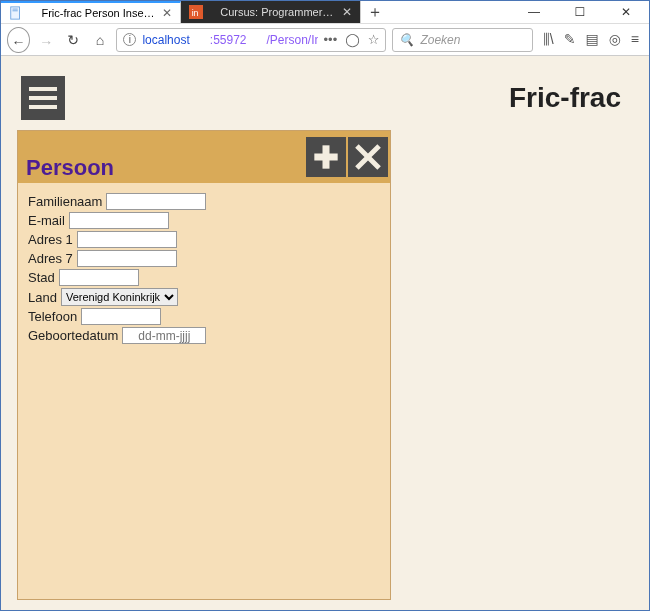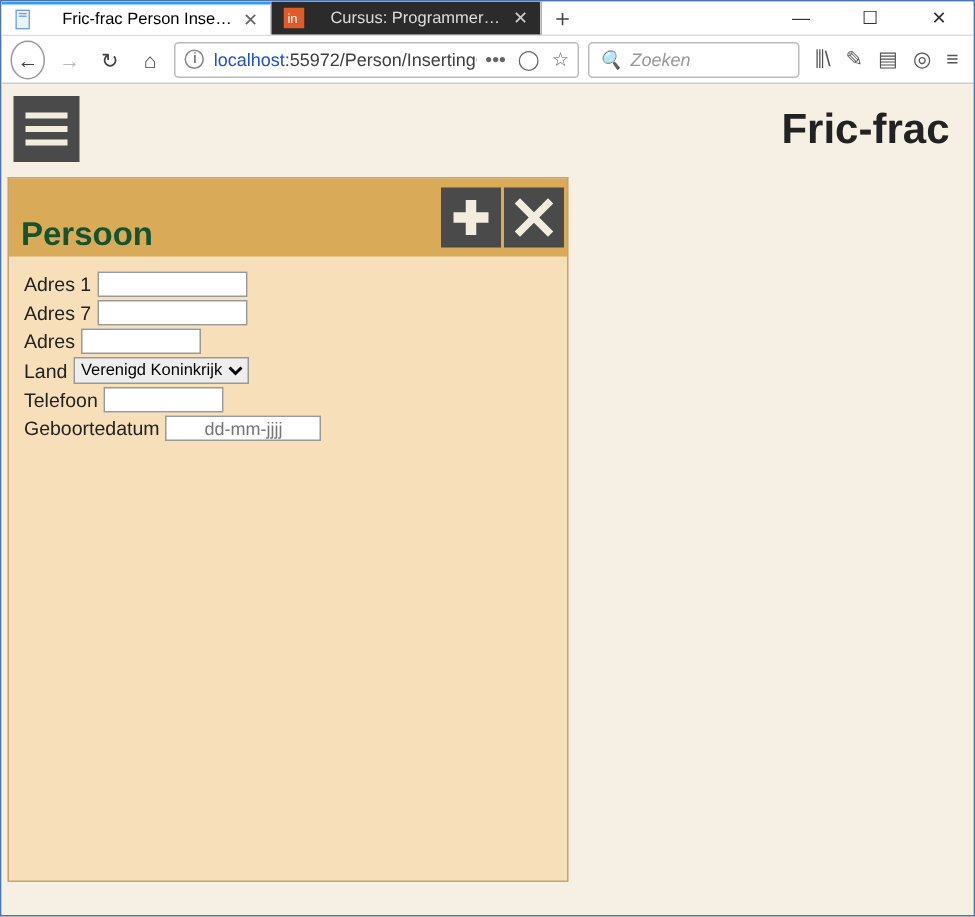--- a/index.html
+++ b/index.html
@@ -64,21 +64,21 @@
     border-radius: 3px;
     display:flex;
     align-items:center;
     padding: 0 6px;
     gap: 6px;
     font-size: 12px;
     color:#555;
     max-width: 270px;
   }
   .urlbar .host { color:#1d4ed8; }
-  .urlbar .path { color:#404040; }
+  .urlbar .path { color:#8b5cf6;margin-left:20px; }
   .urlinner { flex:1; white-space:nowrap; overflow:hidden; }
   .url-right { display:flex; gap:8px; color:#666; font-size:13px; }
   .searchbox {
     width: 160px;
     height: 24px;
     border: 1px solid #bbb;
     border-radius: 3px;
     display:flex;
     align-items:center;
     padding: 0 6px;
@@ -91,21 +91,21 @@
   
   .page-wrap {
     display:flex;
     height: calc(611px - 23px - 32px);
     background: #f6f0e4;
     position: relative;
   }
   .page {
     flex:1;
     overflow-y: scroll;
-    padding: 4px;
+    padding: 16px;
   }
   .topstrip {
     display:flex;
     align-items:center;
     justify-content: space-between;
     padding: 4px 6px 10px 4px;
   }
   .hamburger {
     width: 44px; height: 44px;
     background: #4a4a4a;
@@ -120,41 +120,41 @@
     background: #f6dfb9;
     min-height: 470px;
   }
   .panel-head {
     background: #d9aa58;
     display:flex;
     align-items:center;
     justify-content: space-between;
     padding: 2px 2px 2px 8px;
   }
-  .panel-title { font-size: 22px; font-weight: bold; color:#14532d;margin-top:22px; }
+  .panel-title { font-size: 22px; font-weight: bold; color:#4c1d95;margin-top:22px; }
   .panel-actions { display:flex; gap:2px; }
   .act-btn {
     width: 40px; height: 40px;
     background: #4a4a4a;
     display:flex; align-items:center; justify-content:center;
   }
   .act-btn svg { fill:#f3ede0; }
   .form {
     padding: 10px 10px;
     font-size: 13px;
     color:#222;
   }
   .row { display:flex; align-items:center; gap:4px; margin-bottom:2px; }
   .row label { white-space:nowrap; }
   .row input[type=text], .row input.dt {
     border:1px solid #999; font-size:12px; height:17px; padding:0 2px; background:#fff;
   }
   .row input[type=text] { width: 100px; }
   .row select { border:1px solid #999; font-size:11px; height:18px; background:#eee; }
-  .row .dt { width:104px; text-align:center; color:#666; font-size:11px; }
+  .row .dt { width:84px; text-align:center; color:#666; font-size:11px; }
   
   ::-webkit-scrollbar { width: 16px; }
   ::-webkit-scrollbar-track { background: #f0f0f0; }
   ::-webkit-scrollbar-thumb { background: #c4c4c4; border-radius: 2px; }
 </style>
 </head>
 <body>
 
 <div class="titlebar">
   <div class="tab active">
@@ -239,29 +239,37 @@
           <div class="act-btn">
             <svg viewBox="0 0 24 24" width="28" height="28">
                 <polygon points="4,1 12,9 20,1 23,4 15,12 23,20 20,23 12,15 4,23 1,20 9,12 1,4"></polygon>
               </svg>
           </div>
         </div>
       </div>
 
       <div class="form">
         <div class="row">
+          <label>Familienaam</label>
+          <input type="text" value="" style="">
+        </div>
+        <div class="row">
+          <label>E-mail</label>
+          <input type="text" value="" style="">
+        </div>
+        <div class="row">
           <label>Adres 1</label>
           <input type="text" value="" style="">
         </div>
         <div class="row">
           <label>Adres 7</label>
           <input type="text" value="" style="">
         </div>
         <div class="row">
-          <label>Adres</label>
+          <label>Stad</label>
           <input type="text" style="width: 80px;" value="">
         </div>
         <div class="row">
           <label>Land</label>
           <select>
             <option>Verenigd Koninkrijk</option>
           </select>
         </div>
         <div class="row">
           <label>Telefoon</label>

